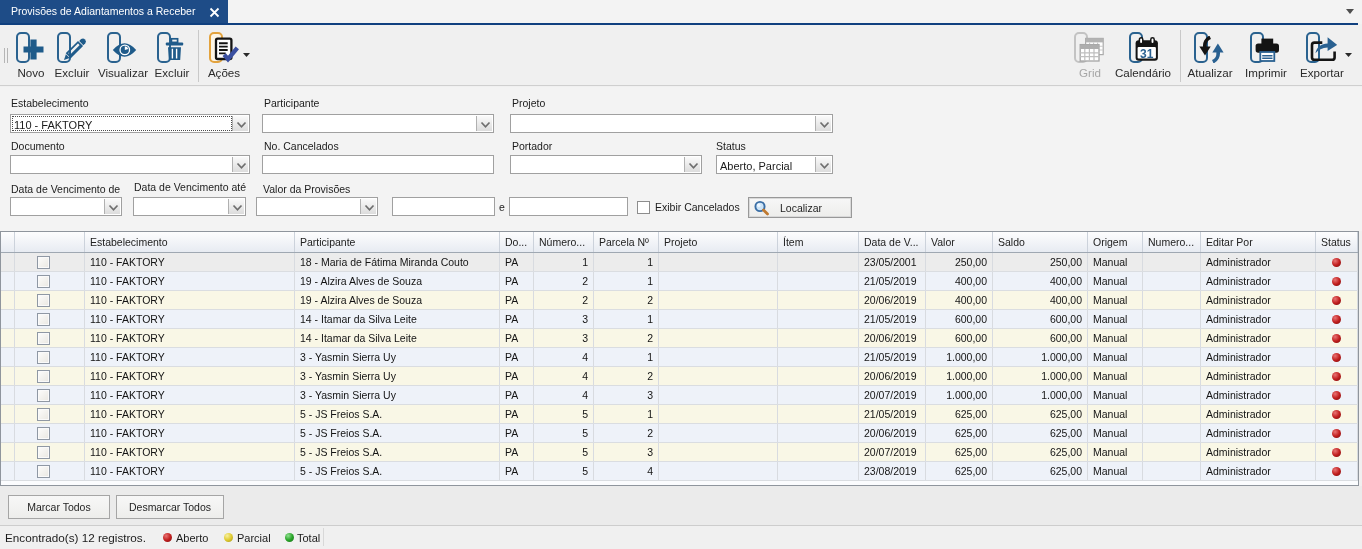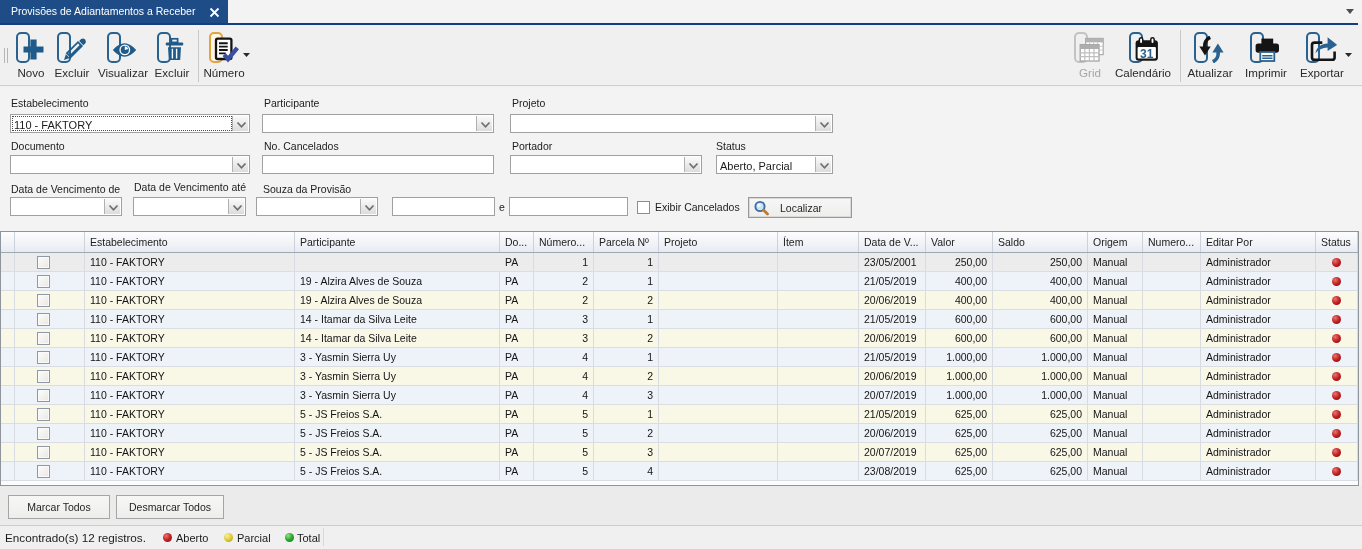--- a/index.html
+++ b/index.html
@@ -122,21 +122,21 @@
         <path d="M5.4 17.2 C6.8 10.4 11.3 7.6 17.6 7.4 L17.6 1.2 L27.2 8.8 L17.6 15 L17.6 11.4 C12.4 11.7 8.2 13.8 5.4 17.2 Z" fill="#2a6191"></path>
       </svg>
     </div>
 <svg class="abs" style="left:1345px;top:53px" width="7" height="4">
       <path d="M0 0 L3.5 4 L7 0 Z" fill="#2a2a2a"></path>
     </svg>
 <div class="tblbl" style="left:31px;top:66px;width:120px;margin-left:-60px;color:#2a2a2a">Novo</div>
 <div class="tblbl" style="left:72px;top:66px;width:120px;margin-left:-60px;color:#2a2a2a">Excluir</div>
 <div class="tblbl" style="left:123px;top:66px;width:120px;margin-left:-60px;color:#2a2a2a">Visualizar</div>
 <div class="tblbl" style="left:172px;top:66px;width:120px;margin-left:-60px;color:#2a2a2a">Excluir</div>
-<div class="tblbl" style="left:224px;top:66px;width:120px;margin-left:-60px;color:#2a2a2a">Número</div>
+<div class="tblbl" style="left:224px;top:66px;width:120px;margin-left:-60px;color:#2a2a2a">Ações</div>
 <div class="tblbl" style="left:1090px;top:66px;width:120px;margin-left:-60px;color:#a6a6a6">Grid</div>
 <div class="tblbl" style="left:1143px;top:66px;width:120px;margin-left:-60px;color:#2a2a2a">Calendário</div>
 <div class="tblbl" style="left:1210px;top:66px;width:120px;margin-left:-60px;color:#2a2a2a">Atualizar</div>
 <div class="tblbl" style="left:1266px;top:66px;width:120px;margin-left:-60px;color:#2a2a2a">Imprimir</div>
 <div class="tblbl" style="left:1322px;top:66px;width:120px;margin-left:-60px;color:#2a2a2a">Exportar</div>
 <div class="abs" style="left:0;top:87px;width:1362px;height:144px;background:#f3f3f3"></div>
 <div class="lbl" style="left:11px;top:97px">Estabelecimento</div>
 <div class="lbl" style="left:264px;top:97px">Participante</div>
 <div class="lbl" style="left:512px;top:97px">Projeto</div>
 <div class="combo" style="left:10px;top:114px;width:240px">
@@ -184,21 +184,21 @@
 <div class="combo" style="left:716px;top:155px;width:117px">
       <div class="txt">Aberto, Parcial</div>
       <div class="arr">
         <svg width="11" height="8">
           <path d="M1.5 1.5 L5.5 5.8 L9.5 1.5" stroke="#6e6e6e" stroke-width="1.7" fill="none"></path>
         </svg>
       </div>
     </div>
 <div class="lbl" style="left:11px;top:183px">Data de Vencimento de</div>
 <div class="lbl" style="left:134px;top:181px">Data de Vencimento até</div>
-<div class="lbl" style="left:263px;top:183px">Souza da Provisão</div>
+<div class="lbl" style="left:263px;top:183px">Valor da Provisões</div>
 <div class="combo" style="left:10px;top:197px;width:112px">
       <div class="arr">
         <svg width="11" height="8">
           <path d="M1.5 1.5 L5.5 5.8 L9.5 1.5" stroke="#6e6e6e" stroke-width="1.7" fill="none"></path>
         </svg>
       </div>
     </div>
 <div class="combo" style="left:133px;top:197px;width:113px">
       <div class="arr">
         <svg width="11" height="8">
@@ -243,20 +243,21 @@
 <div class="hcell" style="left:1087px;width:55px">Origem</div>
 <div class="hcell" style="left:1142px;width:58px">Numero...</div>
 <div class="hcell" style="left:1200px;width:115px">Editar Por</div>
 <div class="hcell" style="left:1315px;width:42px">Status</div>
 </div>
 <div class="row" style="top:21px;background:#ececec">
 <div class="cell" style="left:0px;width:14px"></div>
 <div class="cell" style="left:14px;width:70px"></div>
 <div class="gcb" style="left:36px"></div>
 <div class="cell" style="left:84px;width:210px">110 - FAKTORY</div>
+<div class="cell" style="left:294px;width:205px">18 - Maria de Fátima Miranda Couto</div>
 <div class="cell" style="left:499px;width:34px">PA</div>
 <div class="cell cellr" style="left:533px;width:60px">1</div>
 <div class="cell cellr" style="left:593px;width:65px">1</div>
 <div class="cell" style="left:658px;width:119px"></div>
 <div class="cell" style="left:777px;width:81px"></div>
 <div class="cell" style="left:858px;width:67px">23/05/2001</div>
 <div class="cell cellr" style="left:925px;width:67px">250,00</div>
 <div class="cell cellr" style="left:992px;width:95px">250,00</div>
 <div class="cell" style="left:1087px;width:55px">Manual</div>
 <div class="cell" style="left:1142px;width:58px"></div>

